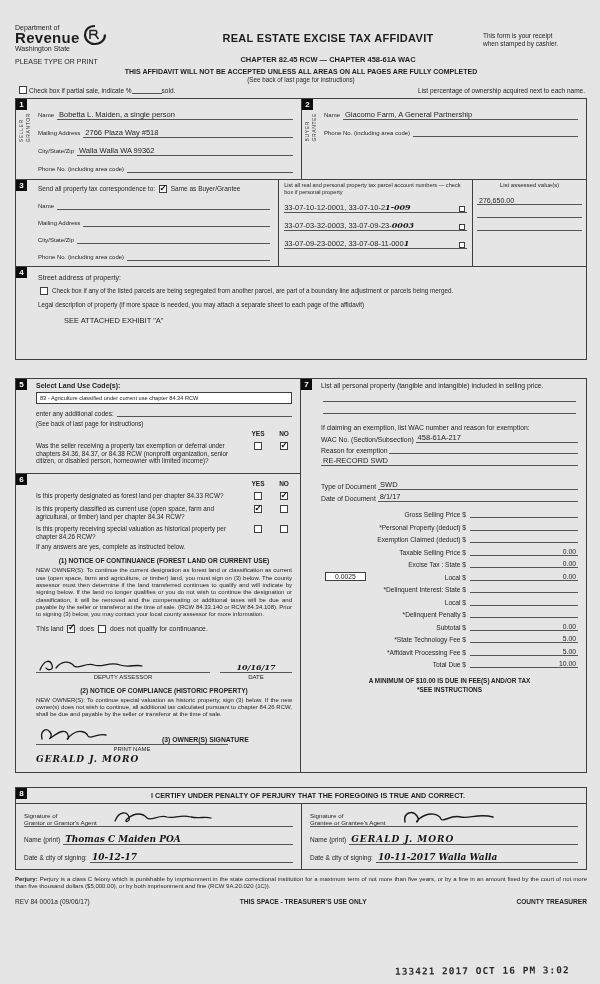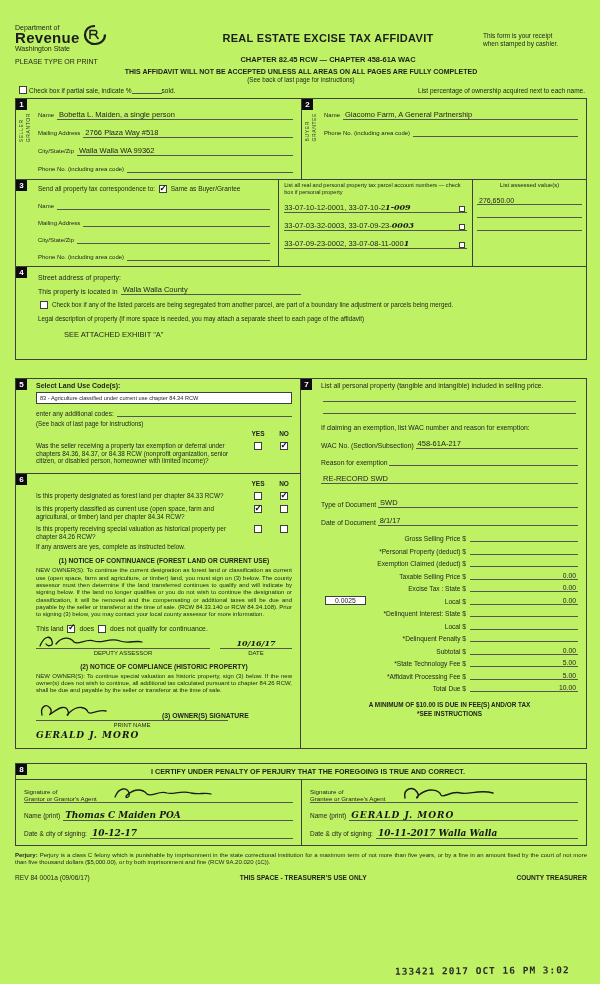--- a/index.html
+++ b/index.html
@@ -1,17 +1,17 @@
 <!DOCTYPE html>
 <html><head>
 <meta charset="utf-8">
 <style>
   *{margin:0;padding:0;box-sizing:border-box}
   body{background:#c9c9c9;font-family:"Liberation Sans",sans-serif}
-  .page{width:600px;height:984px;margin:0 auto;background:#bef264;color:#1e1e1e;position:relative;overflow:hidden;box-shadow:0 0 5px rgba(0,0,0,.5)}
+  .page{width:600px;height:984px;margin:0 auto;background:#e5e5e5;color:#1e1e1e;position:relative;overflow:hidden;box-shadow:0 0 5px rgba(0,0,0,.5)}
   .inner{padding:24px 13px 0 15px}
   .typed{font-family:"Liberation Sans",sans-serif;font-size:7.5px}
   .hand{font-family:"DejaVu Serif",serif;font-style:italic;font-weight:700;color:#161616;font-size:8px}
   
   .hdr{position:relative;display:flex;align-items:flex-start}
   .logo{display:flex;gap:3px;width:158px;align-items:flex-start}
   .logo-text .l1{font-size:7px}
   .logo-text .l2{font-size:15px;font-weight:bold;letter-spacing:.3px;line-height:14px}
   .logo-text .l3{font-size:7px}
   .titleblk{flex:1;text-align:center;padding-top:8px}
@@ -72,36 +72,36 @@
   .tiny{font-size:6.3px;margin-top:3px}
   .yn{display:flex;justify-content:flex-end;gap:10px;font-size:6.5px;font-weight:bold;margin-top:3px}
   .yn span{width:16px;text-align:center}
   .qrow{display:flex;align-items:flex-start;margin-top:5px}
   .qtxt{flex:1;font-size:6.4px;line-height:7.6px;padding-right:4px}
   .qcbs{display:flex;gap:10px}
   .qcbs .cbcell{width:16px;display:flex;justify-content:center}
   .notice-title{font-size:6.6px;font-weight:bold;text-align:center;margin-top:7px}
   .notice-body{font-size:6px;line-height:7.3px;text-align:justify;margin-top:3px}
   .contline{font-size:6.8px;margin-top:6px}
-  .dsrow{display:flex;align-items:flex-end;margin-top:0;gap:10px}
+  .dsrow{display:flex;align-items:flex-end;margin-top:24px;gap:10px}
   .dsrow .sigcell{flex:1;border-bottom:1px solid #555;position:relative;height:16px}
   .dsrow .datecell{width:72px;border-bottom:1px solid #555;text-align:center;height:16px;display:flex;align-items:flex-end;justify-content:center}
   .dslbls{display:flex;font-size:6px;margin-top:1px;gap:10px}
   .dslbls .a{flex:1;text-align:center}
   .dslbls .b{width:72px;text-align:center}
   .ownrow{display:flex;align-items:flex-end;margin-top:6px}
   .ownrow .sigcell{width:120px;position:relative;height:18px}
   .ownrow .olabel{font-size:6.8px;font-weight:bold;margin-left:6px}
   .ownline{border-bottom:1px solid #555;width:75%;margin-top:1px}
   .printname{font-size:6px;text-align:center;width:75%;margin-top:1px}
   .sigsvg{display:block}
   
   .blankline{border-bottom:1px solid #555;height:12px;margin:0 2px}
   .s7lbl{font-size:6.8px;margin-top:10px}
-  .wacrow{display:flex;align-items:flex-end;font-size:6.8px;margin-top:8px}
+  .wacrow{display:flex;align-items:flex-end;font-size:6.8px;margin-top:2px}
   .wacrow .fval{font-size:7.5px}
   .mrow{display:flex;justify-content:flex-end;align-items:flex-end;margin-top:4.5px;position:relative}
   .mlabel{font-size:6.6px;text-align:right;white-space:nowrap}
   .mval{width:108px;border-bottom:1px solid #555;text-align:right;font-size:6.8px;margin-left:4px;min-height:8px;padding-right:2px}
   .ratebox{position:absolute;left:4px;bottom:0;border:1px solid #3f3f3f;font-size:6.8px;padding:0 9px;background:#fff}
   .minnote{font-size:6.4px;font-weight:bold;text-align:center;margin-top:9px}
   .seeinstr{font-size:6.4px;font-weight:bold;text-align:center;margin-top:2px}
   
   .boxC{margin-top:14px}
   .certhdr{position:relative;padding:3px 8px 3px 22px;text-align:center;font-size:7.2px;font-weight:bold;border-bottom:1px solid #3f3f3f}
@@ -258,24 +258,20 @@
         <div class="assline"></div>
         <div class="assline"></div>
       </div>
     </div>
 
     <div class="rowProp">
       <div class="badge">4</div>
       <div class="propline">
         <span class="flbl" style="font-size:7px">Street address of property:</span>
       </div>
-      <div class="propline">
-        <span class="flbl" style="font-size:7px">This property is located in</span>
-        <span class="fval typed" style="flex:0 0 180px">Walla Walla County</span>
-      </div>
       <div class="segline">
         <span class="cb">
               <span class="mk"></span>
             </span>
         <span>Check box if any of the listed parcels are being segregated from another parcel, are part of a boundary line adjustment or parcels being merged.</span>
       </div>
       <div class="legal">Legal description of property (if more space is needed, you may attach a separate sheet to each page of the affidavit)</div>
       <div class="exhibit typed">SEE ATTACHED EXHIBIT "A"</div>
     </div>
   </div>

